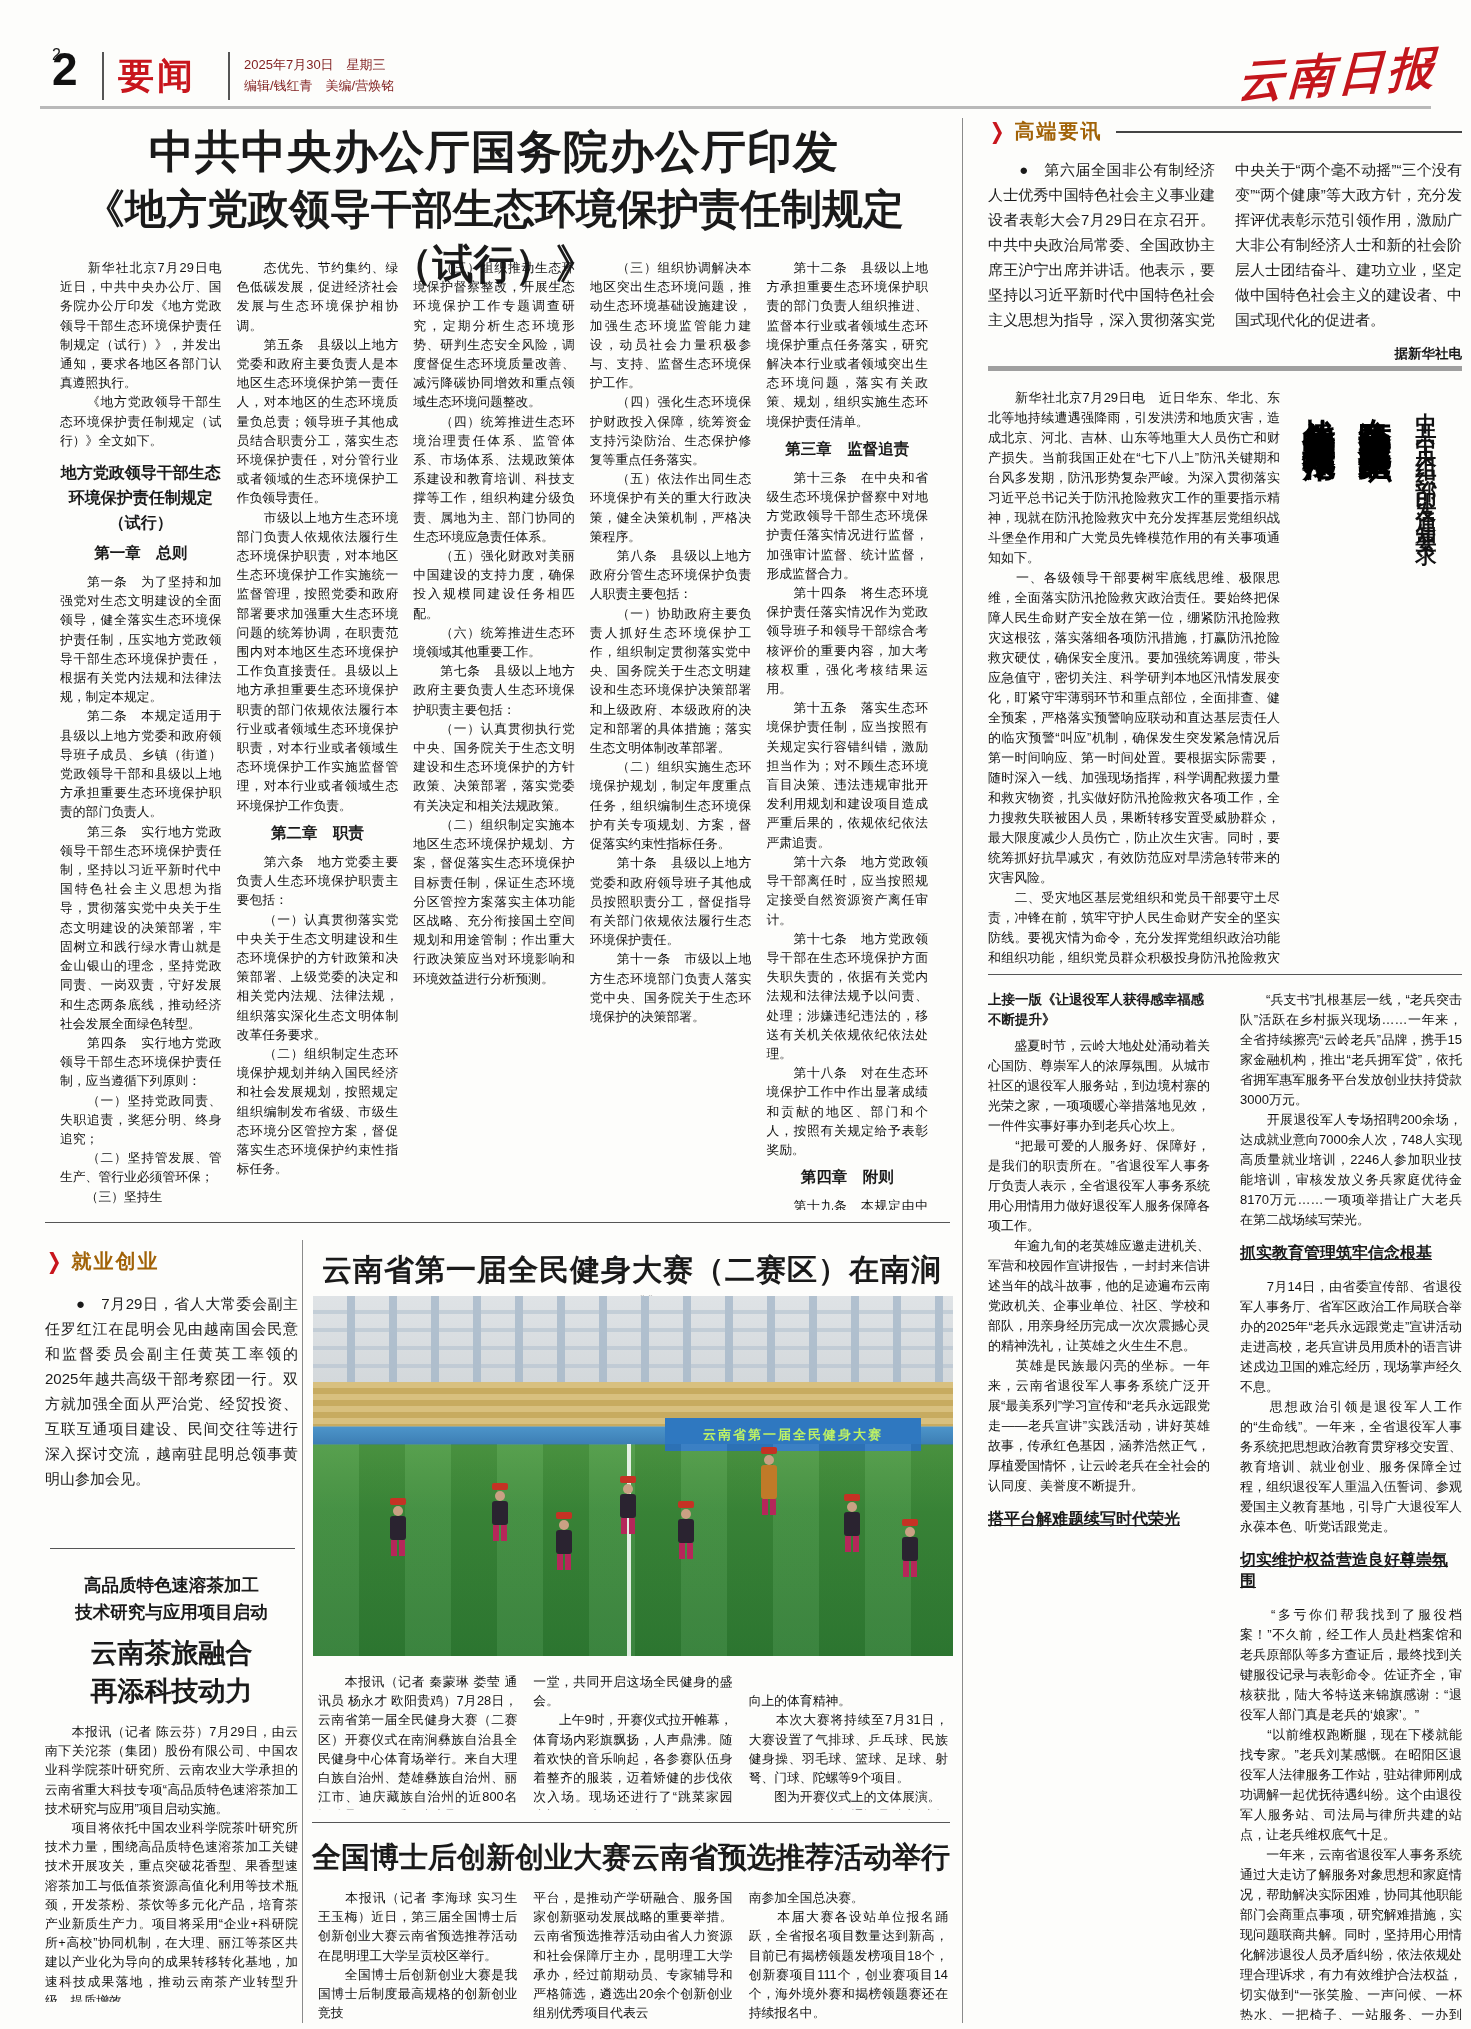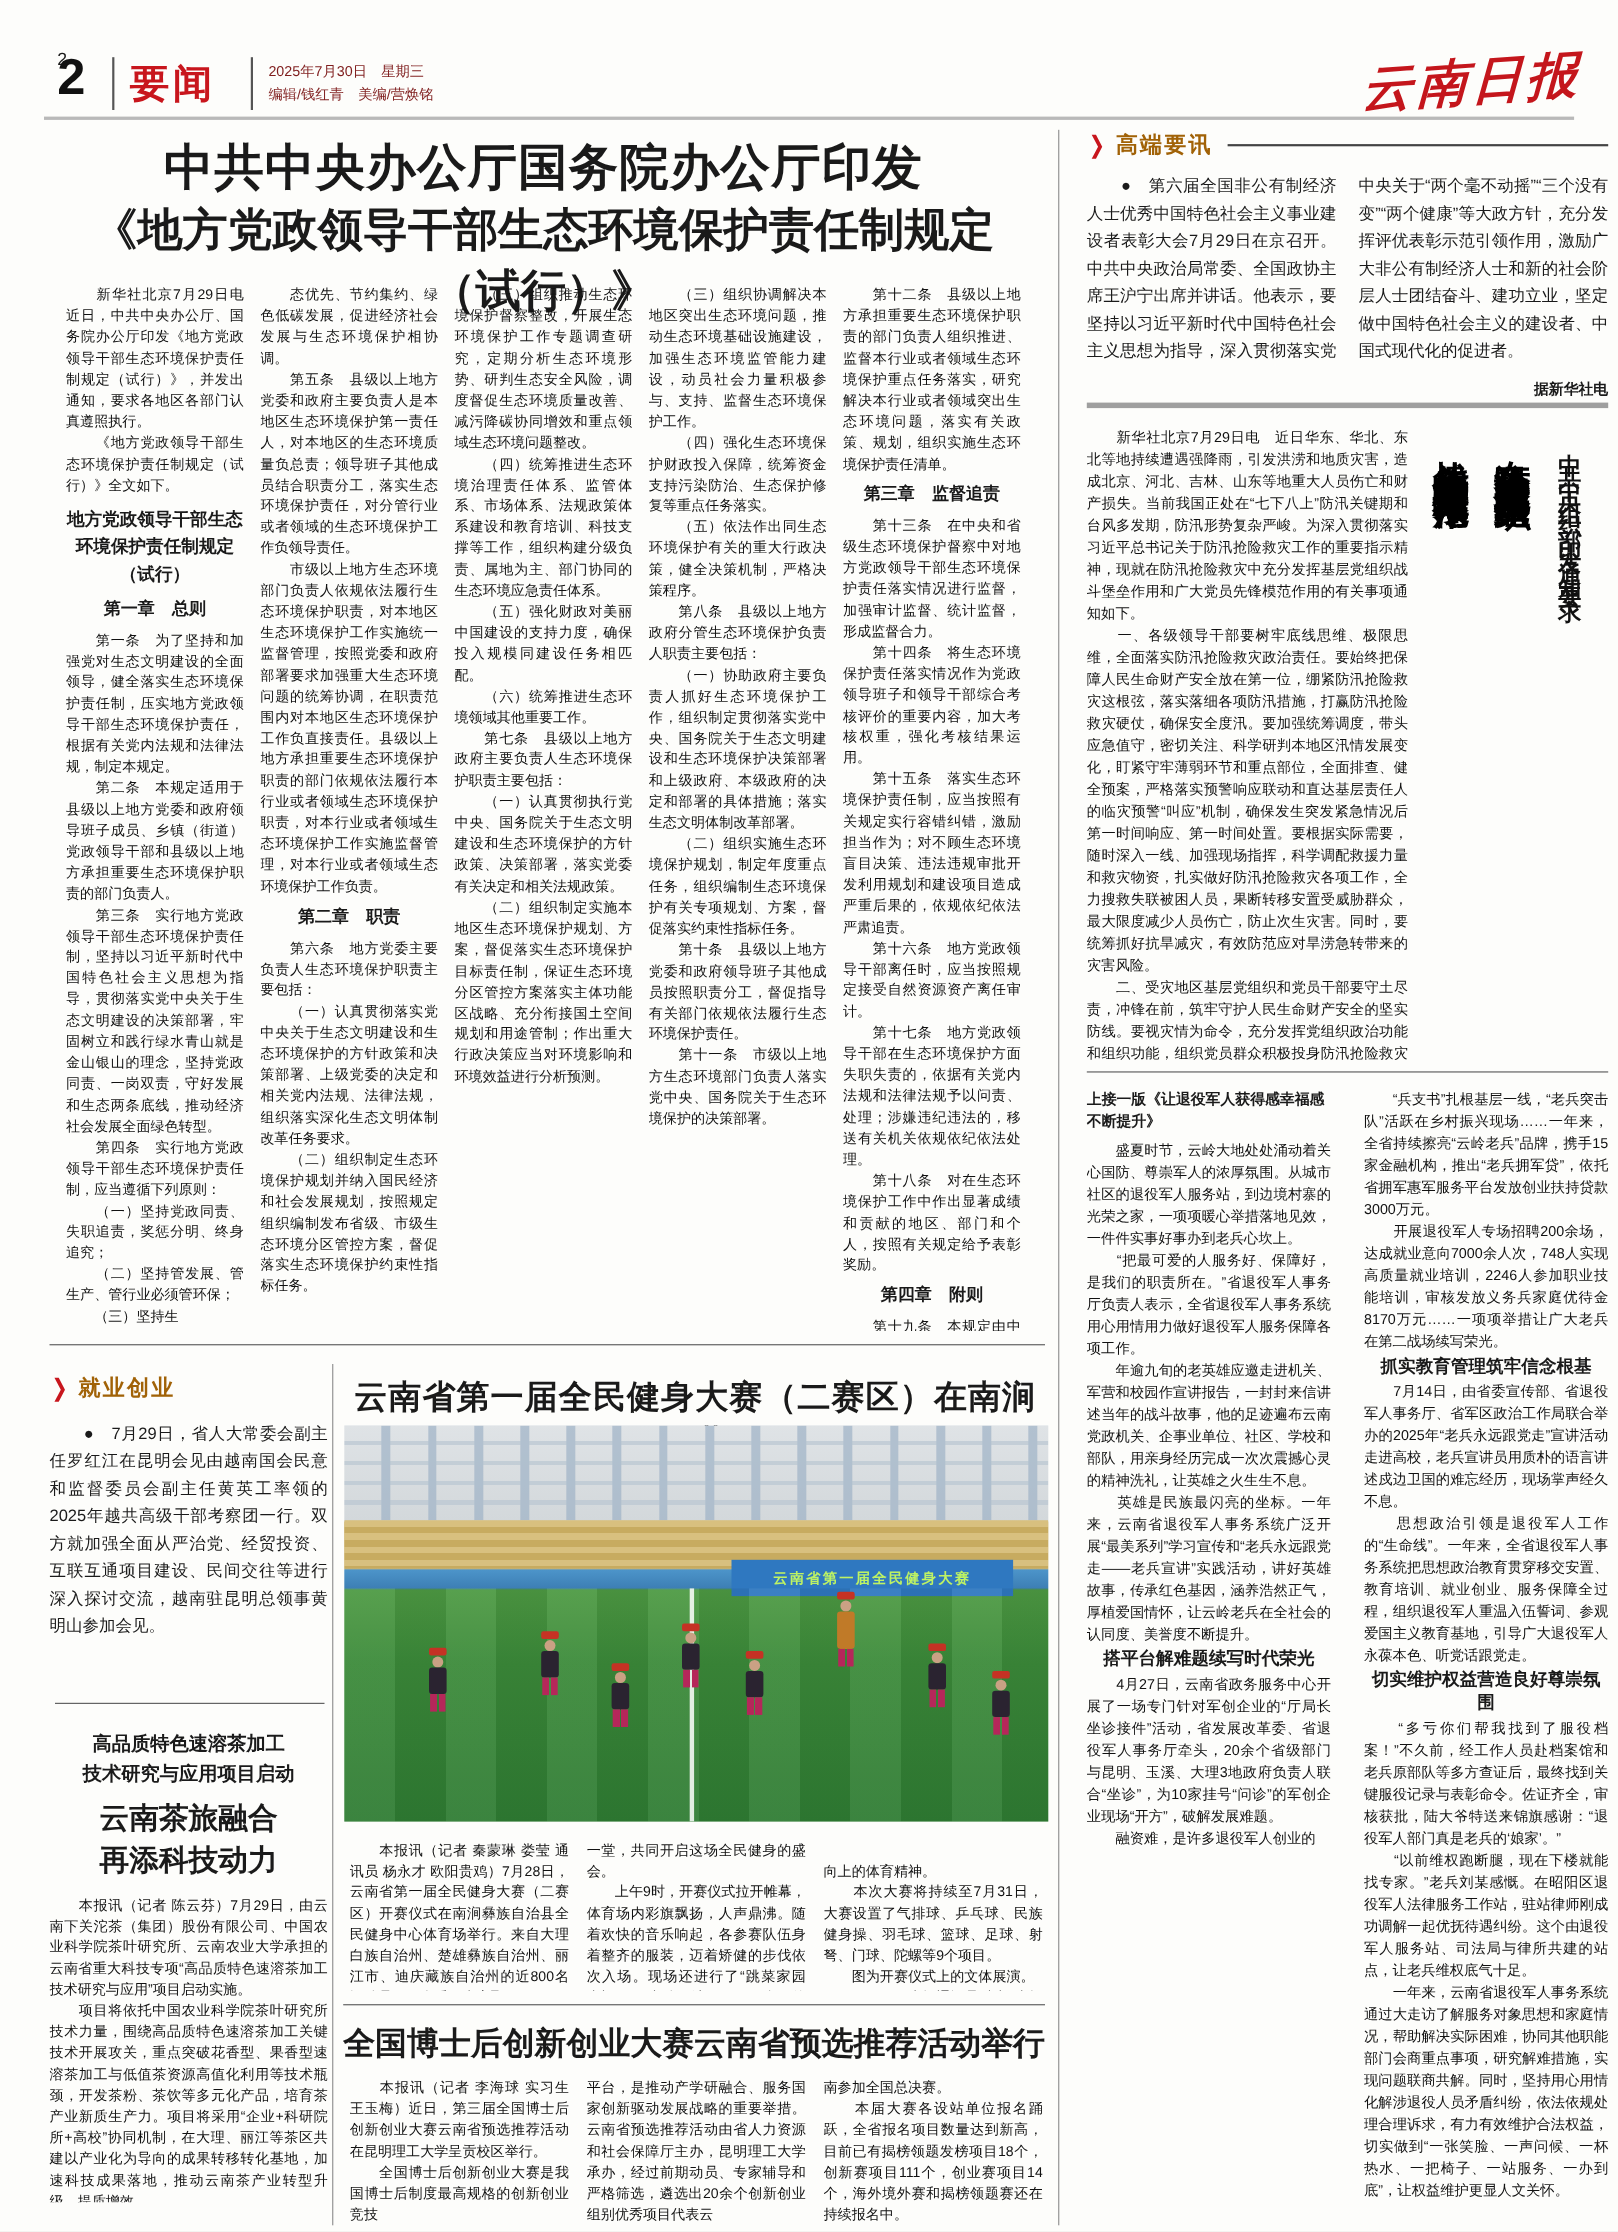--- a/index.html
+++ b/index.html
@@ -35,21 +35,21 @@
   .source{display:block;text-align:right;font-weight:700;}
   
   .vert{writing-mode:vertical-rl;text-orientation:upright;}
   .vtitle{font-size:33px;font-weight:900;letter-spacing:2px;line-height:1;color:#000;}
   .vkicker{font-size:21px;font-weight:700;letter-spacing:11px;color:#111;}
   
   .vline{background:#8a8a8a;width:1px;}
   .hline{background:#555;height:1px;}
   .grayband{background:#9f9f9f;height:5px;}
   
-  .sub-head{font-size:16px;font-weight:900;text-align:center;margin:2px 0;}
+  .sub-head{font-size:16px;font-weight:900;text-align:left;margin:13px 0;text-decoration:underline;}
   .continued{font-size:13.5px;font-weight:700;line-height:20px;}
   
   .tea-kicker{font-size:17.5px;font-weight:700;text-align:center;line-height:27px;white-space:pre-line;}
   .tea-headline{font-size:27px;font-weight:900;text-align:center;line-height:38px;white-space:pre-line;}
   
   .mid-h{font-size:30px;font-weight:900;text-align:center;letter-spacing:1px;}
   .cols3{display:flex;gap:16px;}
   .cols3 .col{flex:1 1 0;overflow:hidden;}
   .credit{display:block;text-align:right;}
   
@@ -173,22 +173,20 @@
   <div class="abs vert vkicker" style="left:1400px;top:396px;height:570px;width:40px;">中共中央组织部印发通知要求</div>
   <div class="abs hline" style="left:988px;top:974px;width:474px;"></div>
 
   <div class="abs" style="left:988px;top:990px;width:222px;height:1030px;overflow:hidden;">
     <div class="continued">上接一版《让退役军人获得感幸福感不断提升》</div>
     <div class="bodytext" style="margin-top:6px;font-size:13px;line-height:20px;">　　盛夏时节，云岭大地处处涌动着关心国防、尊崇军人的浓厚氛围。从城市社区的退役军人服务站，到边境村寨的光荣之家，一项项暖心举措落地见效，一件件实事好事办到老兵心坎上。
 　　“把最可爱的人服务好、保障好，是我们的职责所在。”省退役军人事务厅负责人表示，全省退役军人事务系统用心用情用力做好退役军人服务保障各项工作。
 　　年逾九旬的老英雄应邀走进机关、军营和校园作宣讲报告，一封封来信讲述当年的战斗故事，他的足迹遍布云南党政机关、企事业单位、社区、学校和部队，用亲身经历完成一次次震撼心灵的精神洗礼，让英雄之火生生不息。
 　　英雄是民族最闪亮的坐标。一年来，云南省退役军人事务系统广泛开展“最美系列”学习宣传和“老兵永远跟党走——老兵宣讲”实践活动，讲好英雄故事，传承红色基因，涵养浩然正气，厚植爱国情怀，让云岭老兵在全社会的认同度、美誉度不断提升。</div>
     <div class="sub-head">搭平台解难题续写时代荣光</div>
-    <div class="bodytext" style="font-size:13px;line-height:20px;">　　4月27日，云南省政务服务中心开展了一场专门针对军创企业的“厅局长坐诊接件”活动，省发展改革委、省退役军人事务厅牵头，20余个省级部门与昆明、玉溪、大理3地政府负责人联合“坐诊”，为10家挂号“问诊”的军创企业现场“开方”，破解发展难题。
-　　融资难，是许多退役军人创业的</div>
   </div>
   <div class="abs" style="left:1240px;top:990px;width:222px;height:1030px;overflow:hidden;">
     <div class="bodytext" style="font-size:13px;line-height:20px;">　　“兵支书”扎根基层一线，“老兵突击队”活跃在乡村振兴现场……一年来，全省持续擦亮“云岭老兵”品牌，携手15家金融机构，推出“老兵拥军贷”，依托省拥军惠军服务平台发放创业扶持贷款3000万元。
 　　开展退役军人专场招聘200余场，达成就业意向7000余人次，748人实现高质量就业培训，2246人参加职业技能培训，审核发放义务兵家庭优待金8170万元……一项项举措让广大老兵在第二战场续写荣光。</div>
     <div class="sub-head">抓实教育管理筑牢信念根基</div>
     <div class="bodytext" style="font-size:13px;line-height:20px;">　　7月14日，由省委宣传部、省退役军人事务厅、省军区政治工作局联合举办的2025年“老兵永远跟党走”宣讲活动走进高校，老兵宣讲员用质朴的语言讲述戍边卫国的难忘经历，现场掌声经久不息。
 　　思想政治引领是退役军人工作的“生命线”。一年来，全省退役军人事务系统把思想政治教育贯穿移交安置、教育培训、就业创业、服务保障全过程，组织退役军人重温入伍誓词、参观爱国主义教育基地，引导广大退役军人永葆本色、听党话跟党走。</div>
     <div class="sub-head">切实维护权益营造良好尊崇氛围</div>
     <div class="bodytext" style="font-size:13px;line-height:20px;">　　“多亏你们帮我找到了服役档案！”不久前，经工作人员赴档案馆和老兵原部队等多方查证后，最终找到关键服役记录与表彰命令。佐证齐全，审核获批，陆大爷特送来锦旗感谢：“退役军人部门真是老兵的‘娘家’。”
 　　“以前维权跑断腿，现在下楼就能找专家。”老兵刘某感慨。在昭阳区退役军人法律服务工作站，驻站律师刚成功调解一起优抚待遇纠纷。这个由退役军人服务站、司法局与律所共建的站点，让老兵维权底气十足。

